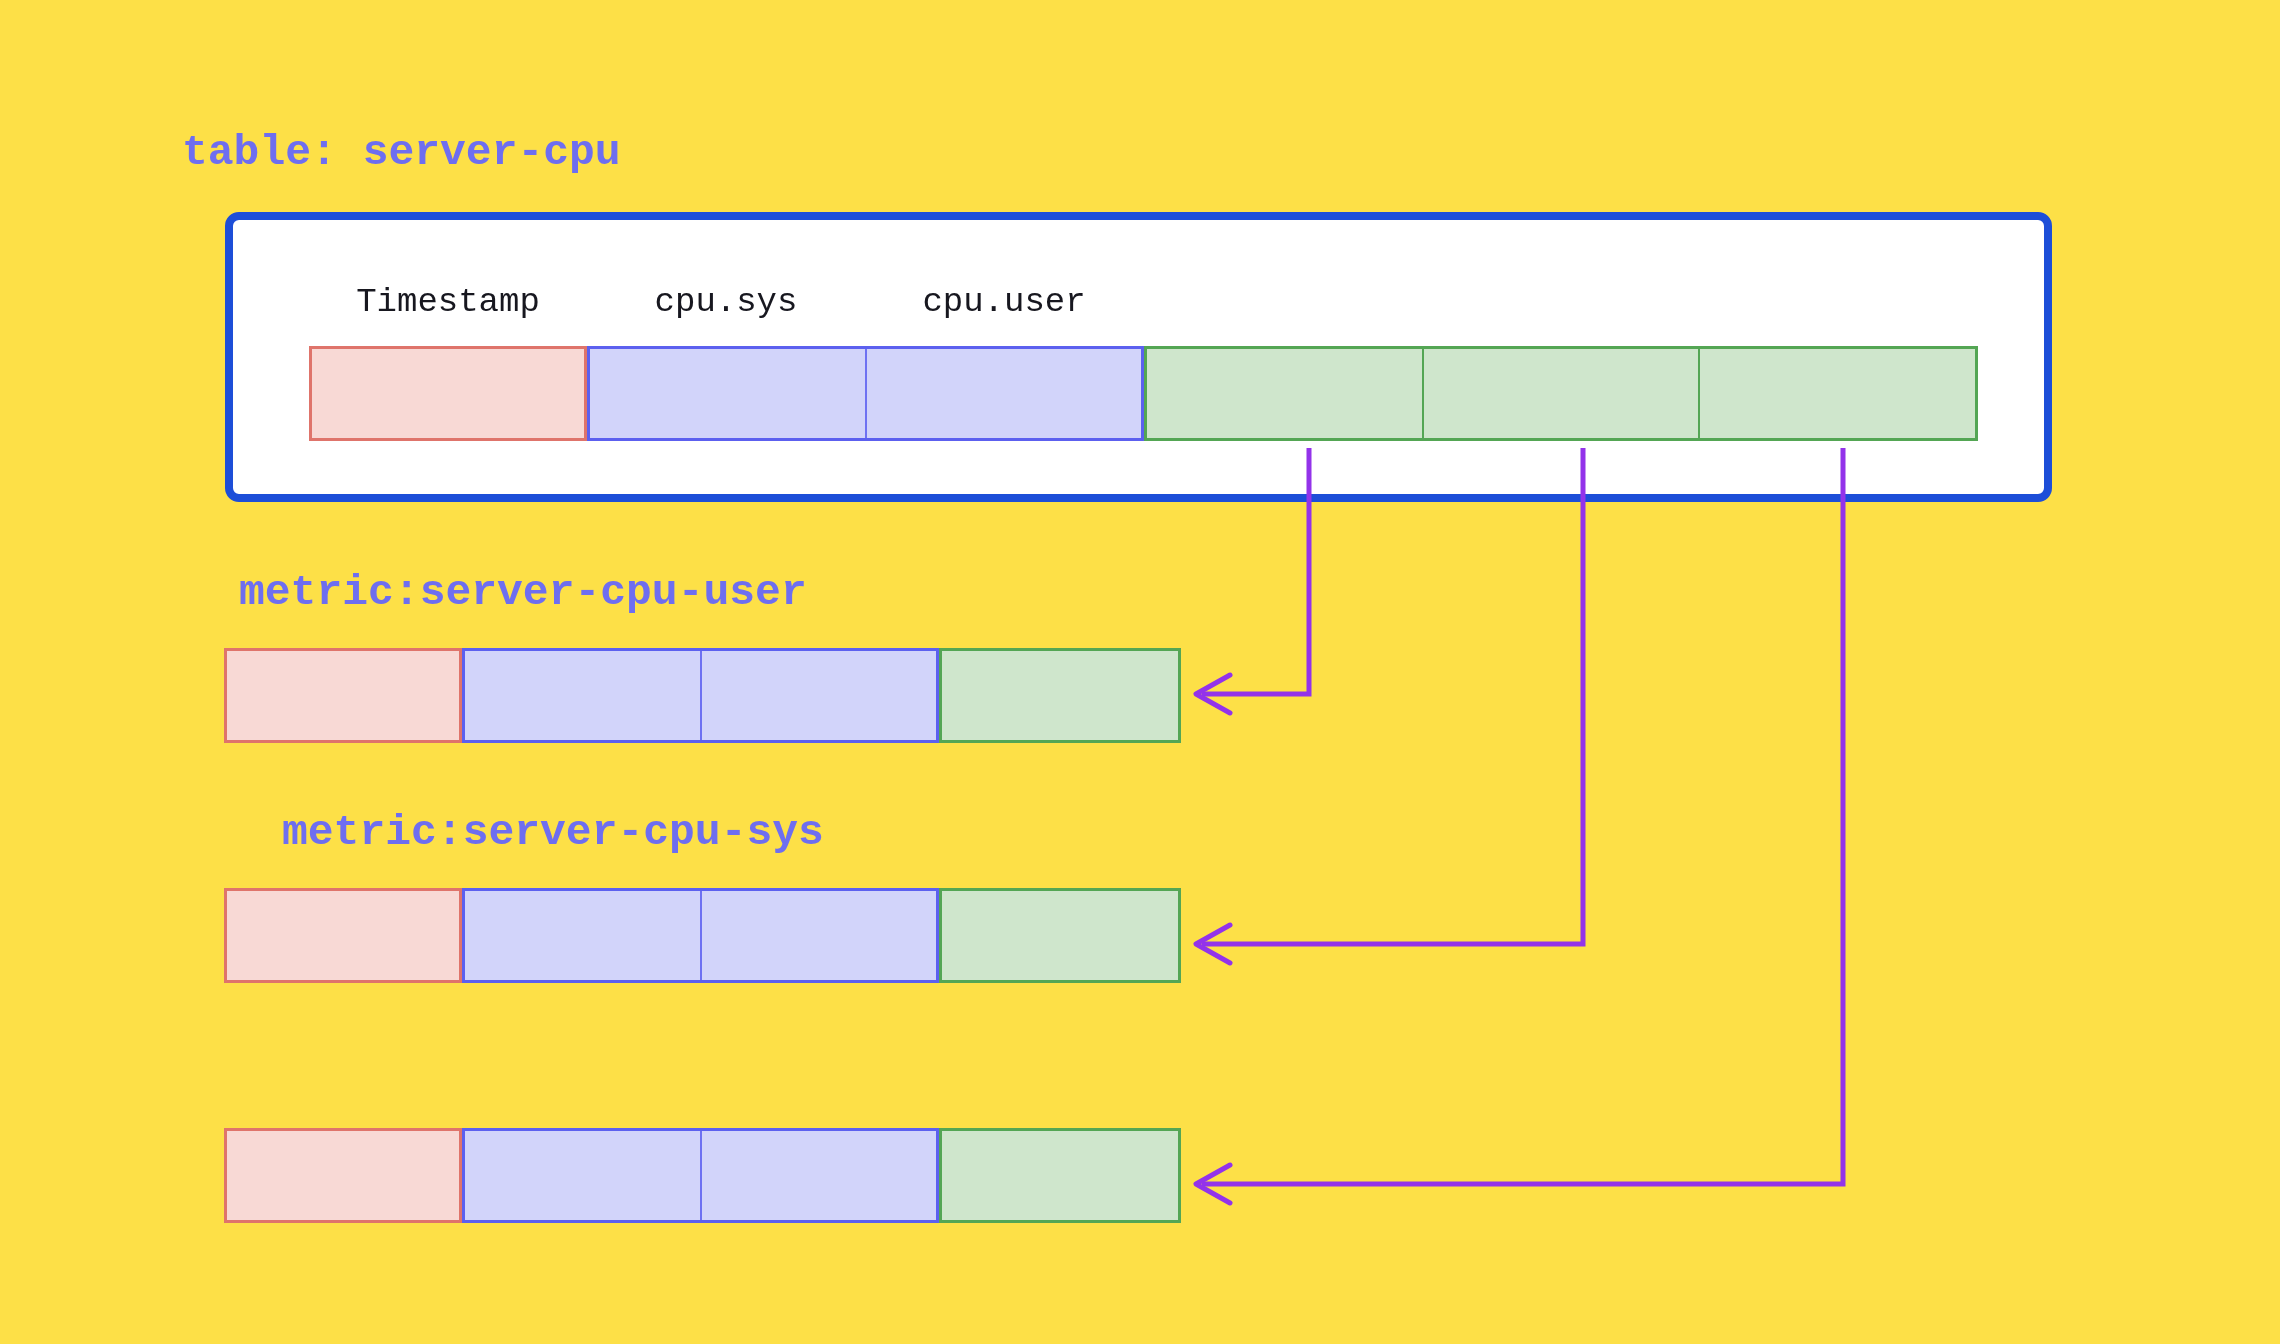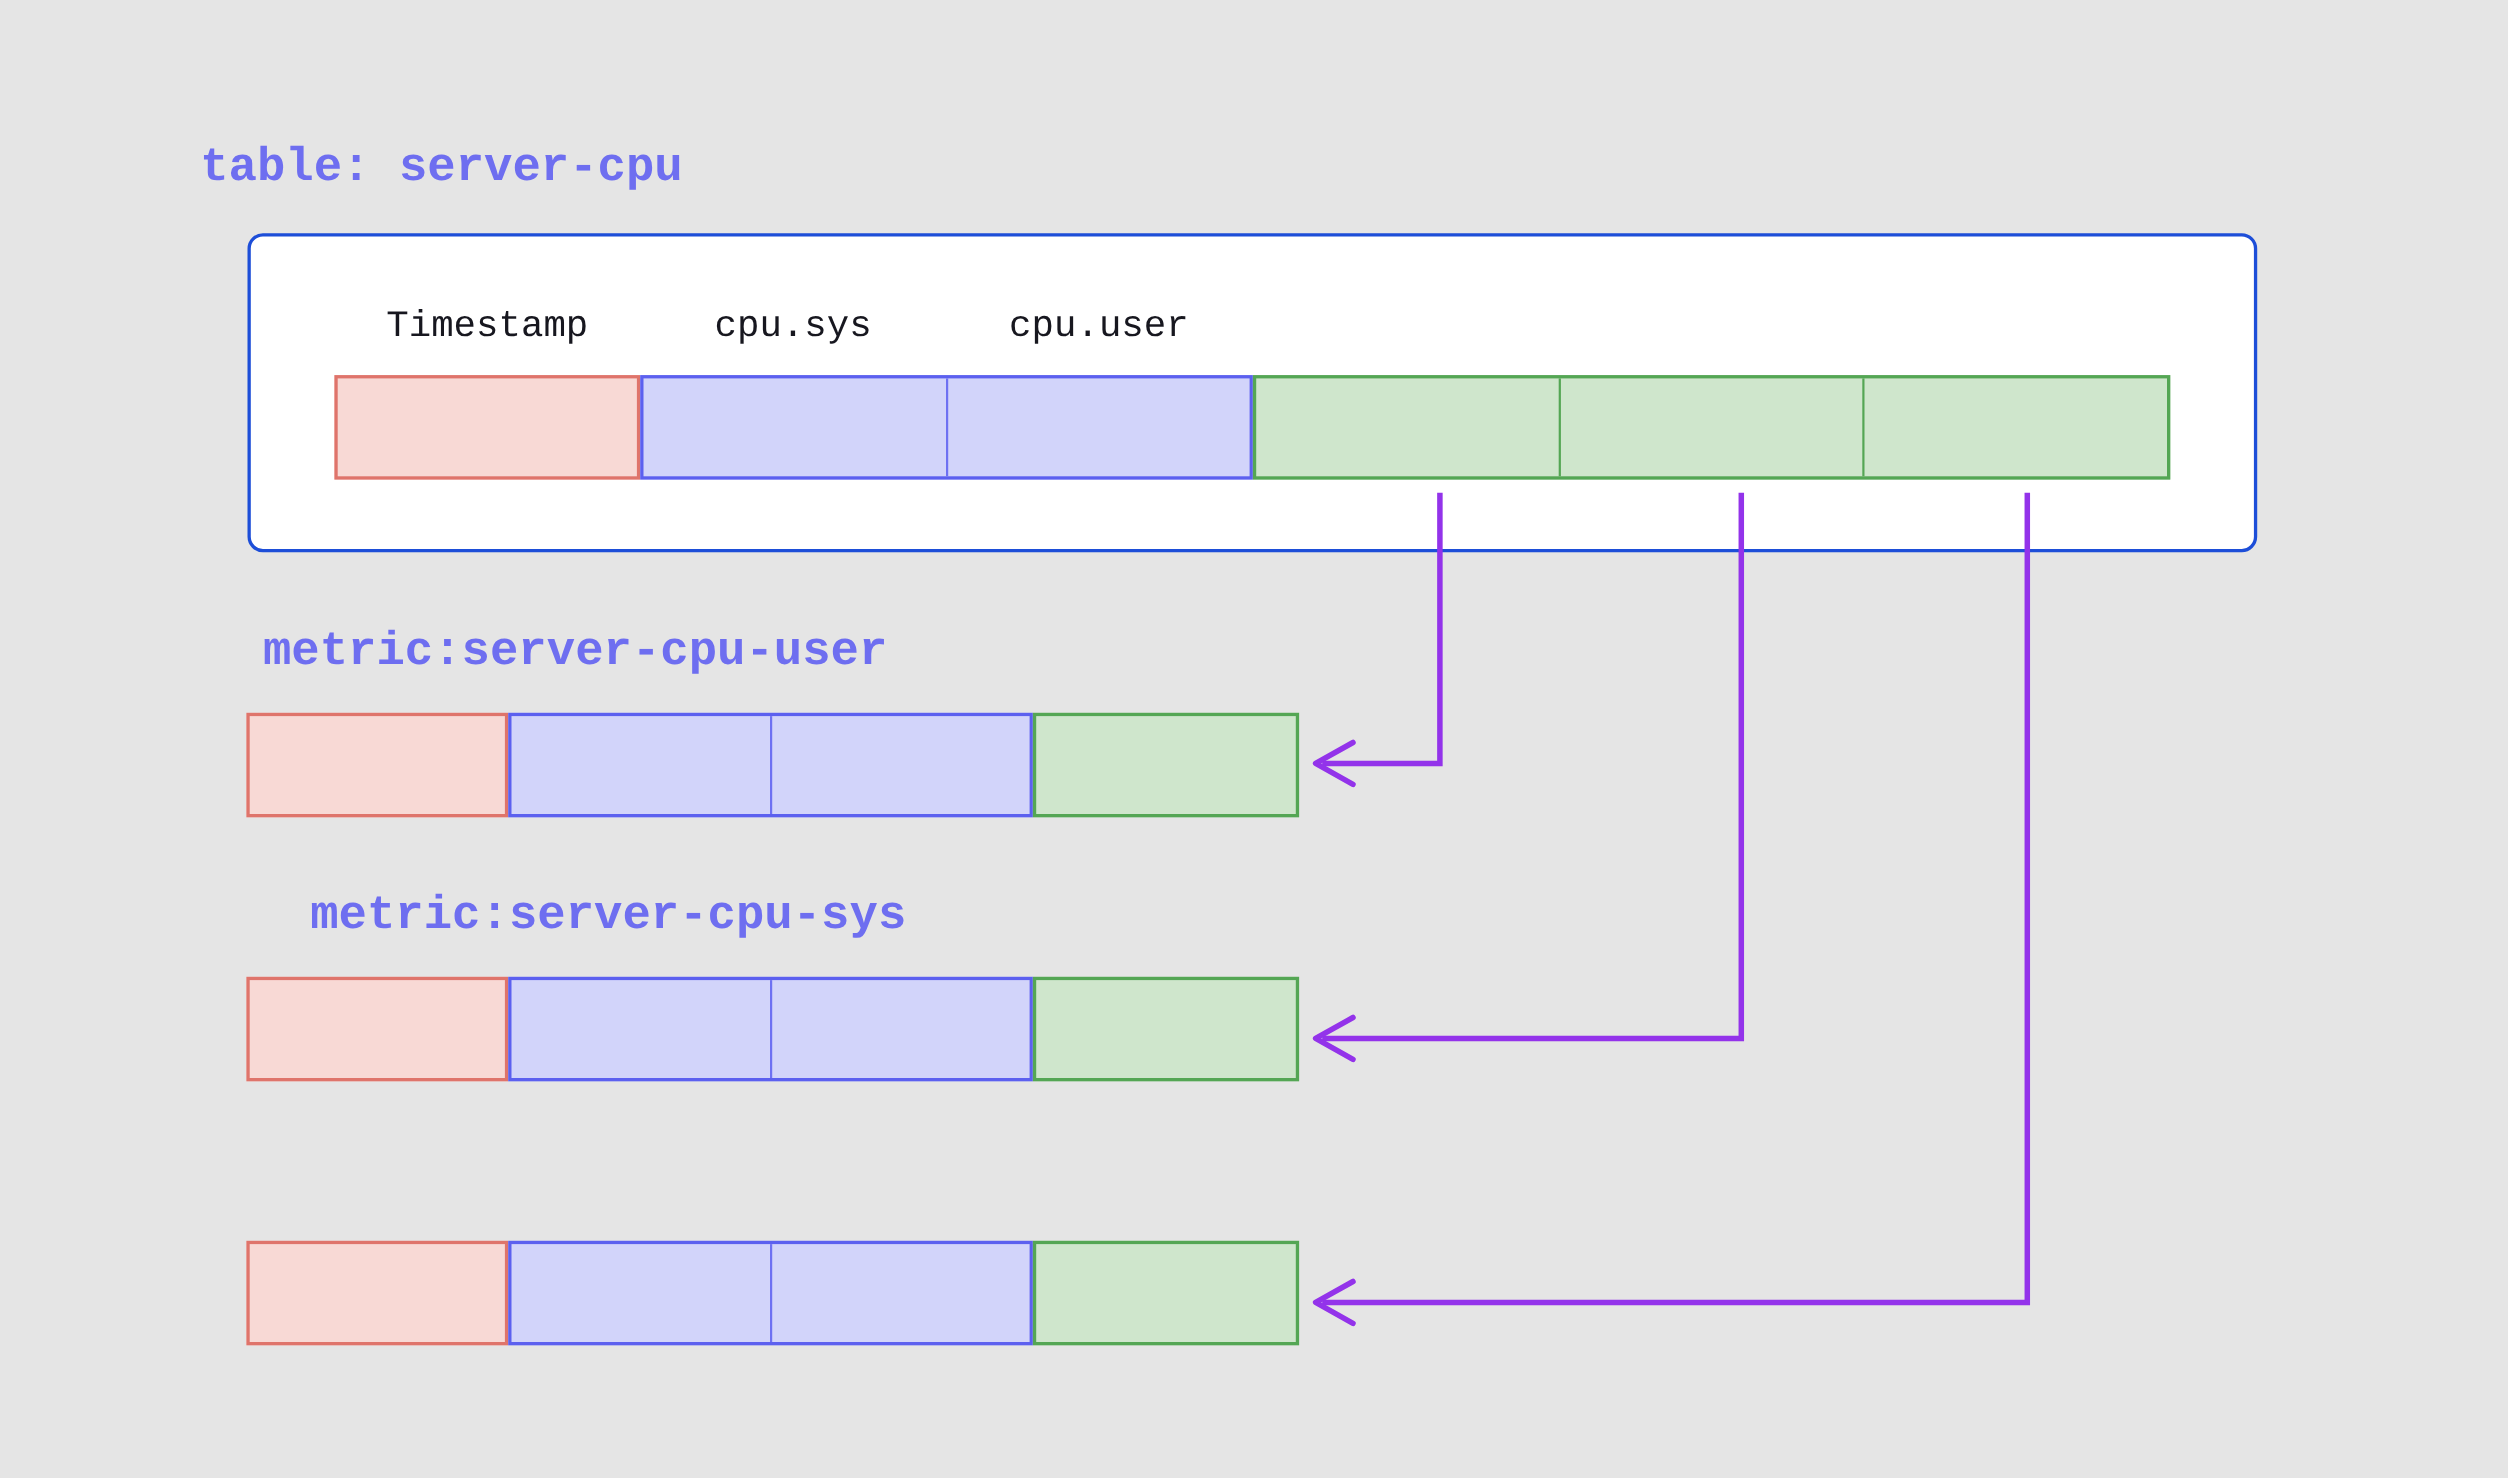--- a/index.html
+++ b/index.html
@@ -5,21 +5,21 @@
   html, body {
     margin: 0;
     padding: 0;
     background: #f8f8f7;
     font-family: "Liberation Mono", "DejaVu Sans Mono", monospace;
   }
   .canvas {
     position: relative;
     width: 2280px;
     height: 1344px;
-    background: #e5e5e5;
+    background: #fde047;
     overflow: hidden;
   }
 
   
   .diagram-title {
     position: absolute;
     left: 182px;
     top: 128px;
     font-size: 43px;
     font-weight: bold;
@@ -37,21 +37,21 @@
   }
 
   
   .table-box {
     position: absolute;
     left: 225px;
     top: 212px;
     width: 1827px;
     height: 290px;
     background: #ffffff;
-    border: 3px solid #1d4ed8;
+    border: 8px solid #1d4ed8;
     border-radius: 14px;
     box-sizing: border-box;
   }
   .header-row {
     position: absolute;
     left: 76px;
     top: 58px;
     width: 1669px;
     height: 48px;
     display: flex;

